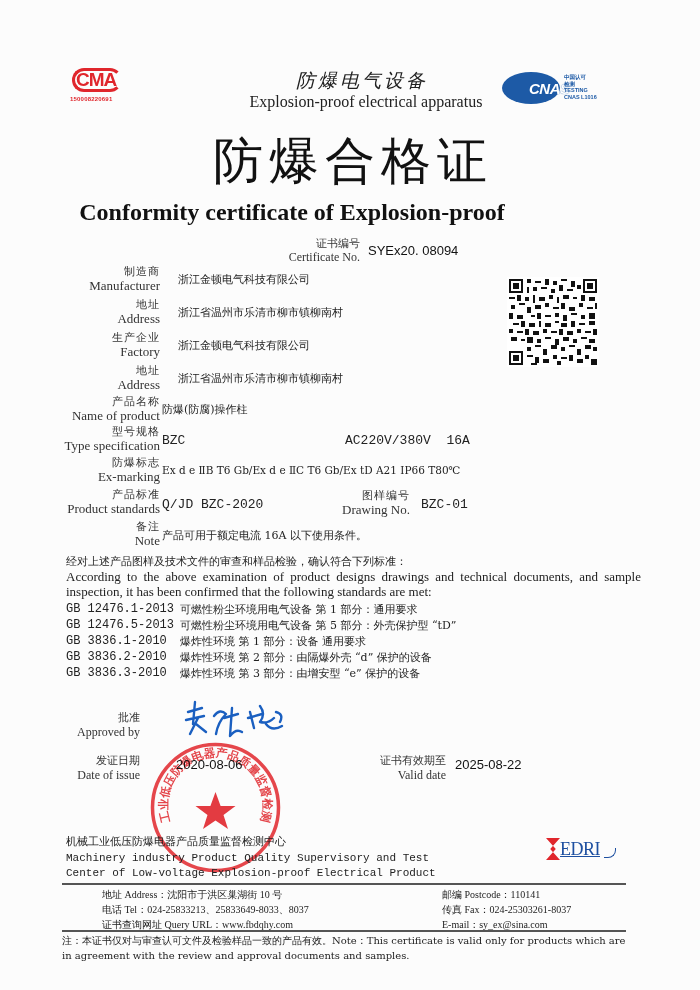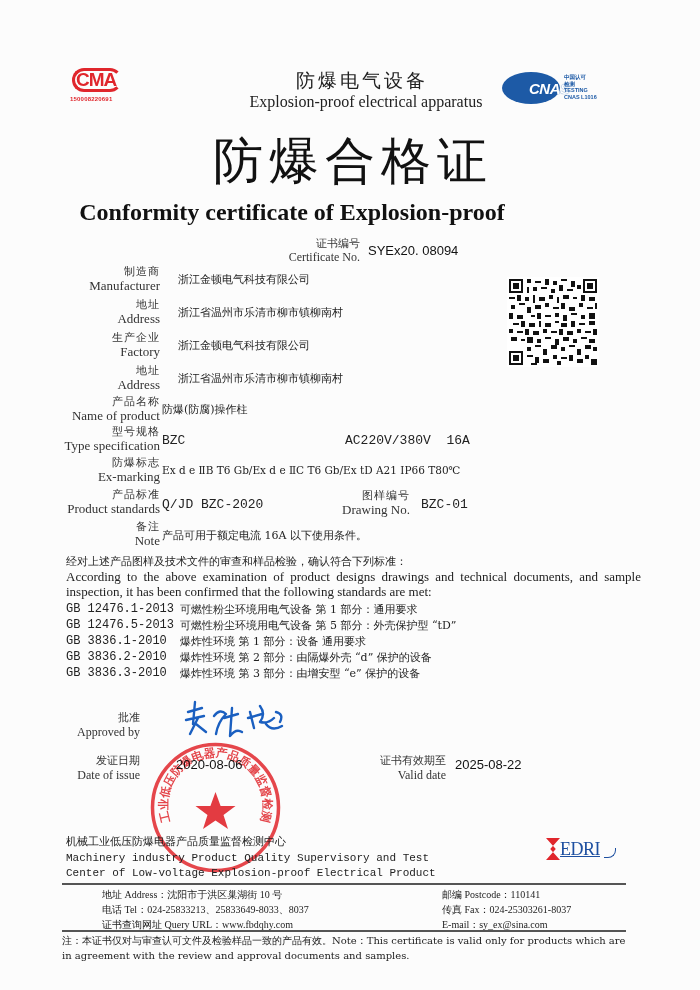--- a/index.html
+++ b/index.html
@@ -7,21 +7,21 @@
   body { position: relative; font-family: "Liberation Serif", "DejaVu Serif", serif; color: #1a1a1a; }
   .page { position: absolute; left: 0; top: 0; width: 700px; height: 990px; background: #fcfcfc; }
   .abs { position: absolute; }
 
   
   .cma-logo { left: 68px; top: 66px; width: 60px; height: 40px; }
   .cma-box { position: absolute; left: 4px; top: 2px; width: 50px; height: 24px; border: 3px solid #e0262c; border-radius: 12px; border-right-color: transparent; }
   .cma-text { position: absolute; left: 8px; top: 3px; font-family: "Liberation Sans", sans-serif; font-weight: bold; font-size: 19px; color: #e0262c; letter-spacing: -1px; }
   .cma-num { position: absolute; left: 2px; top: 30px; font-family: "Liberation Sans", sans-serif; font-size: 6px; font-weight: bold; color: #e0262c; letter-spacing: 0.2px; }
 
-  .header-cn { left: 0; width: 700px; top: 68px; text-align: center; font-family: "DejaVu Sans", sans-serif; font-size: 19px; letter-spacing: 3px; color: #222; padding-left: 24px; }
+  .header-cn { left: 0; width: 700px; top: 68px; text-align: center; font-family: "DejaVu Sans", sans-serif; font-size: 19px; letter-spacing: 3px; color: #222; padding-left: 24px; font-style: italic; }
   .header-en { left: 12px; width: 700px; top: 93px; text-align: center; font-size: 16px; color: #222; padding-left: 8px; }
 
   .cnas-logo { left: 500px; top: 70px; width: 120px; height: 40px; }
   .cnas-oval { position: absolute; left: 2px; top: 2px; width: 58px; height: 32px; border-radius: 50%; background: #1d5aa6; }
   .cnas-text { position: absolute; left: 5px; top: 10px; font-family: "Liberation Sans", sans-serif; font-weight: bold; font-style: italic; font-size: 15px; color: #fff; letter-spacing: -0.5px; text-shadow: 0 0 1px #1d5aa6; margin-left: 24px; }
   .cnas-side { position: absolute; left: 64px; top: 4px; font-family: "Liberation Sans", sans-serif; font-size: 5.5px; line-height: 6.5px; color: #1d5aa6; font-weight: bold; white-space: pre; }
 
   .title-cn { left: 0; width: 700px; top: 128px; text-align: center; font-family: "DejaVu Sans", sans-serif; font-size: 50px; letter-spacing: 6px; color: #111; padding-left: 6px; }
   .title-en { left: 0; width: 584px; top: 199px; text-align: center; font-weight: bold; font-size: 24px; color: #111; }
 

